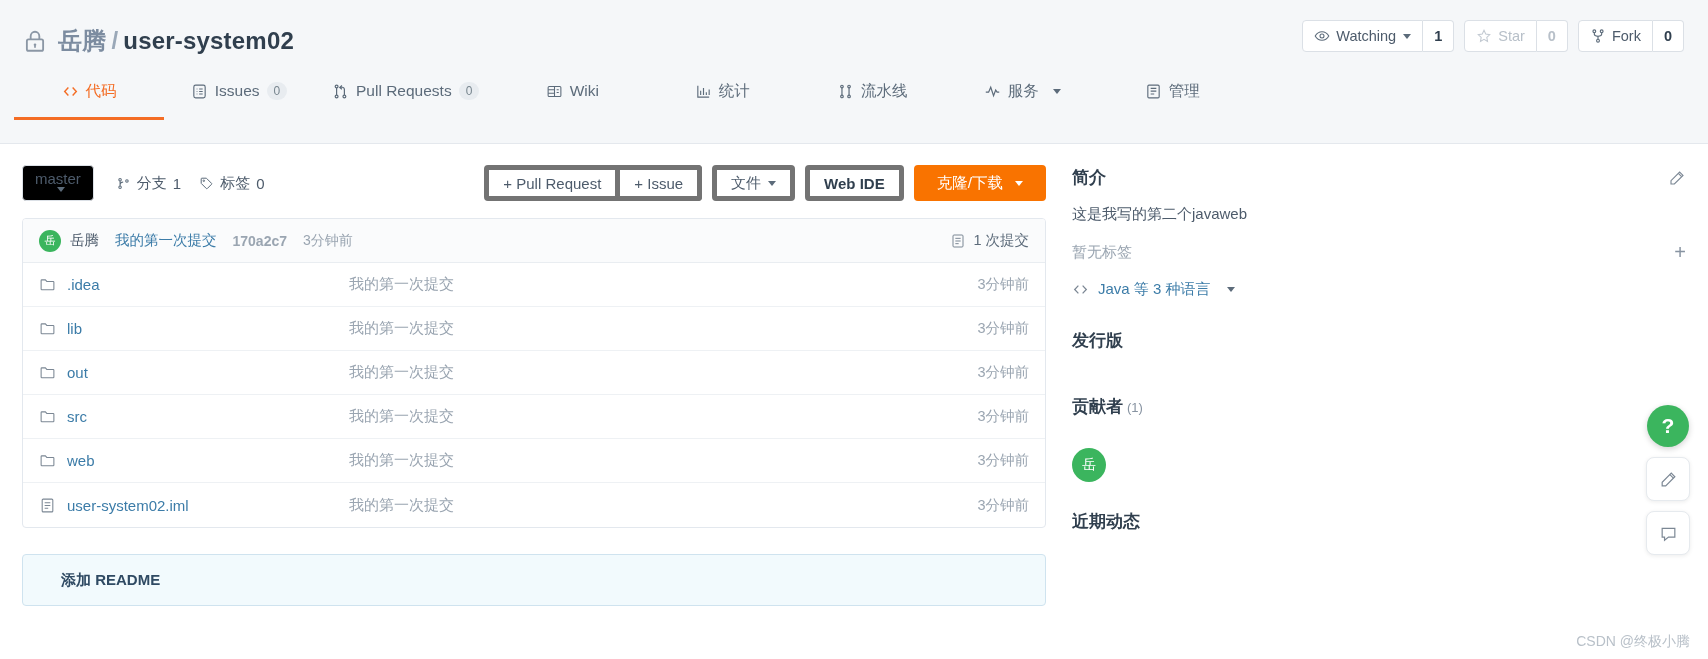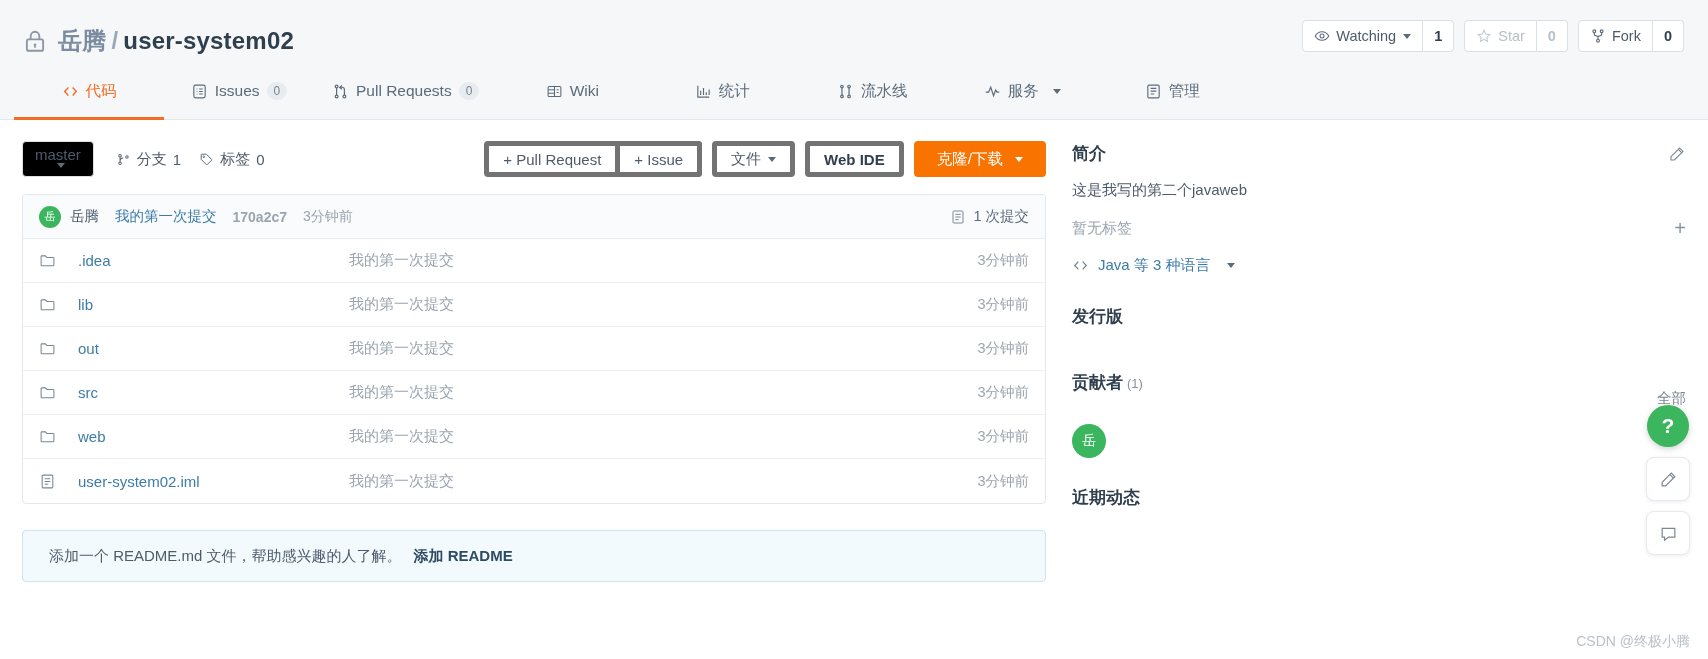--- a/index.html
+++ b/index.html
@@ -8,21 +8,21 @@
     background: #ffffff;
     font-family: "Liberation Sans", "DejaVu Sans", sans-serif;
     color: #4d5b6b;
     overflow: hidden;
   }
 
   
   .header {
     background: #f5f7f9;
     border-bottom: 1px solid #e4e8ed;
-    height: 120px;
+    height: 144px;
     position: relative;
   }
   .repo-title-row {
     display: flex; align-items: center;
     padding: 16px 0 0 22px;
     height: 65px;
   }
   .lock-icon { width: 26px; height: 26px; margin-right: 10px; flex: 0 0 auto; }
   .repo-title {
     font-size: 24px; font-weight: bold; color: #303f4e;
@@ -129,21 +129,21 @@
   .commit-hash { color: #9aa5b1; margin-right: 16px; font-size: 14px; font-weight: bold; }
   .commit-time { color: #9aa5b1; font-size: 14px; }
   .commit-count { margin-left: auto; display: flex; align-items: center; gap: 7px; color: #5c6b7a; font-size: 14.5px; cursor: pointer; }
 
   .filerow {
     display: flex; align-items: center; height: 44px;
     border-bottom: 1px solid #eef1f4; padding: 0 16px;
     font-size: 15px;
   }
   .filerow:last-child { border-bottom: none; }
-  .file-name { display: flex; align-items: center; gap: 22px; width: 310px; color: #3c7ca8; cursor: pointer; }
+  .file-name { display: flex; align-items: center; gap: 11px; width: 310px; color: #3c7ca8; cursor: pointer; }
   .file-msg { color: #9aa5b1; flex: 1 1 auto; }
   .file-time { color: #9aa5b1; font-size: 14.5px; }
 
   
   .readme-banner {
     margin-top: 26px;
     border: 1px solid #cfe3ef;
     background: #f2fafd;
     border-radius: 4px;
     height: 52px;
@@ -495,21 +495,20 @@
             </svg>
           </span>
           <span>user-system02.iml</span>
         </span>
         <span class="file-msg">我的第一次提交</span>
         <span class="file-time">3分钟前</span>
       </div>
     </div>
 
     <div class="readme-banner">
-      <span>添加一个 README.md 文件，帮助感兴趣的人了解。</span>
       <span class="readme-link">添加 README</span>
     </div>
   </div>
 
   <div class="side-col">
 
     <div class="side-head">
       <span class="side-title">简介</span>
       <span class="right">
         <span>

